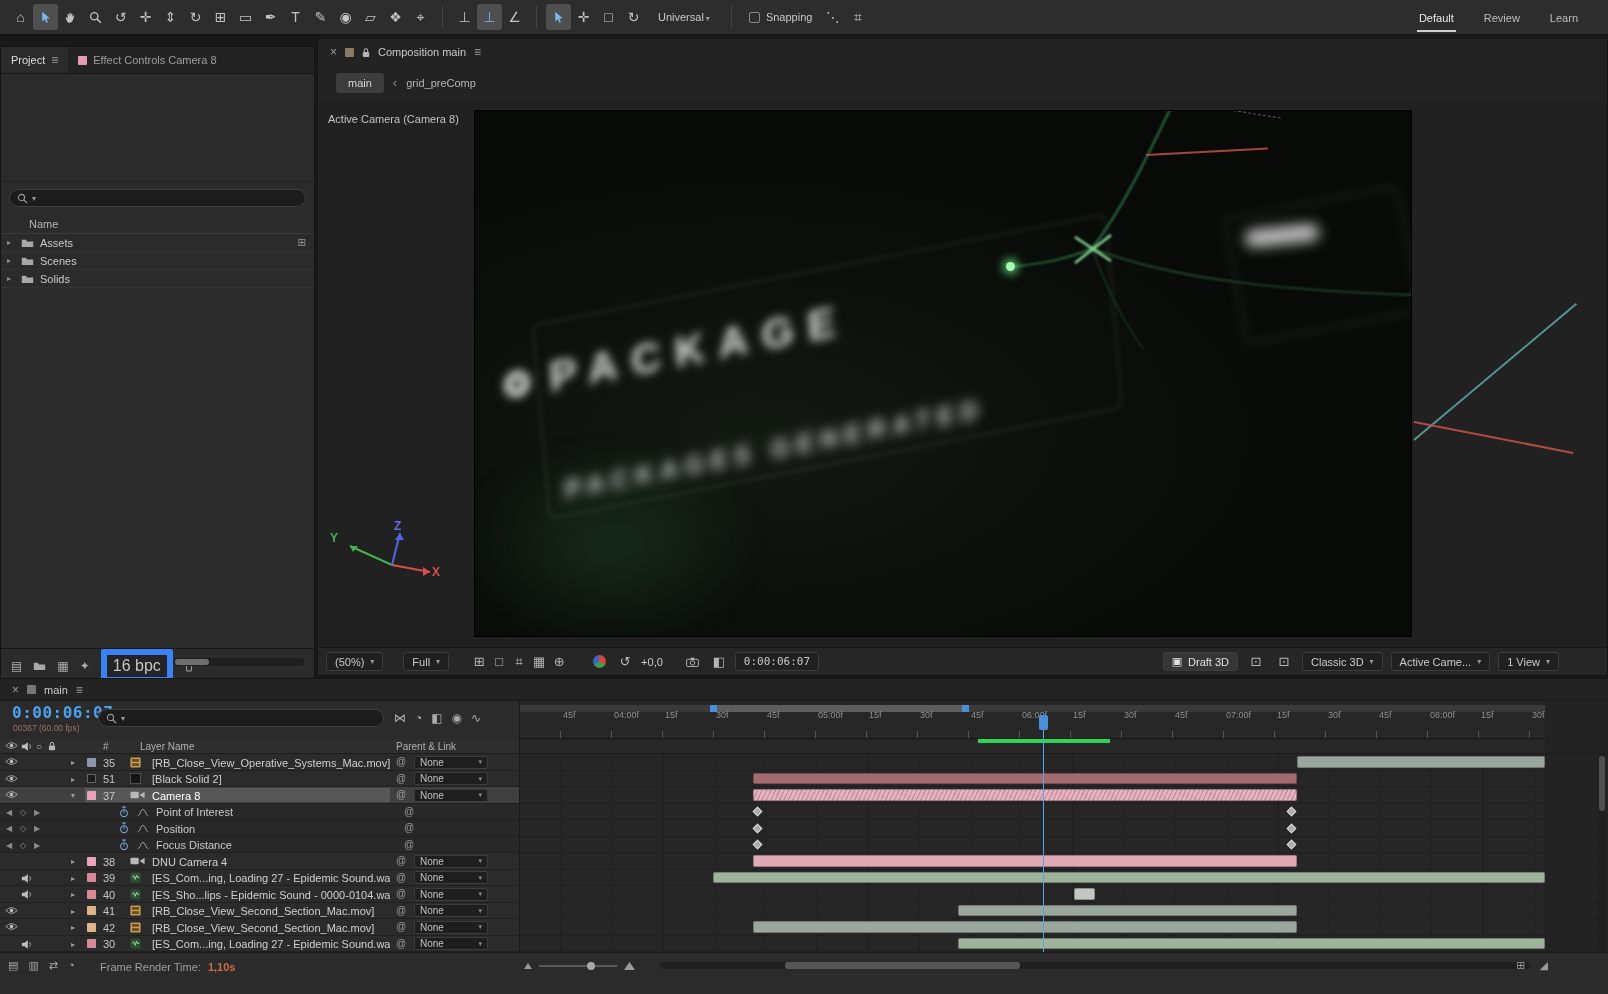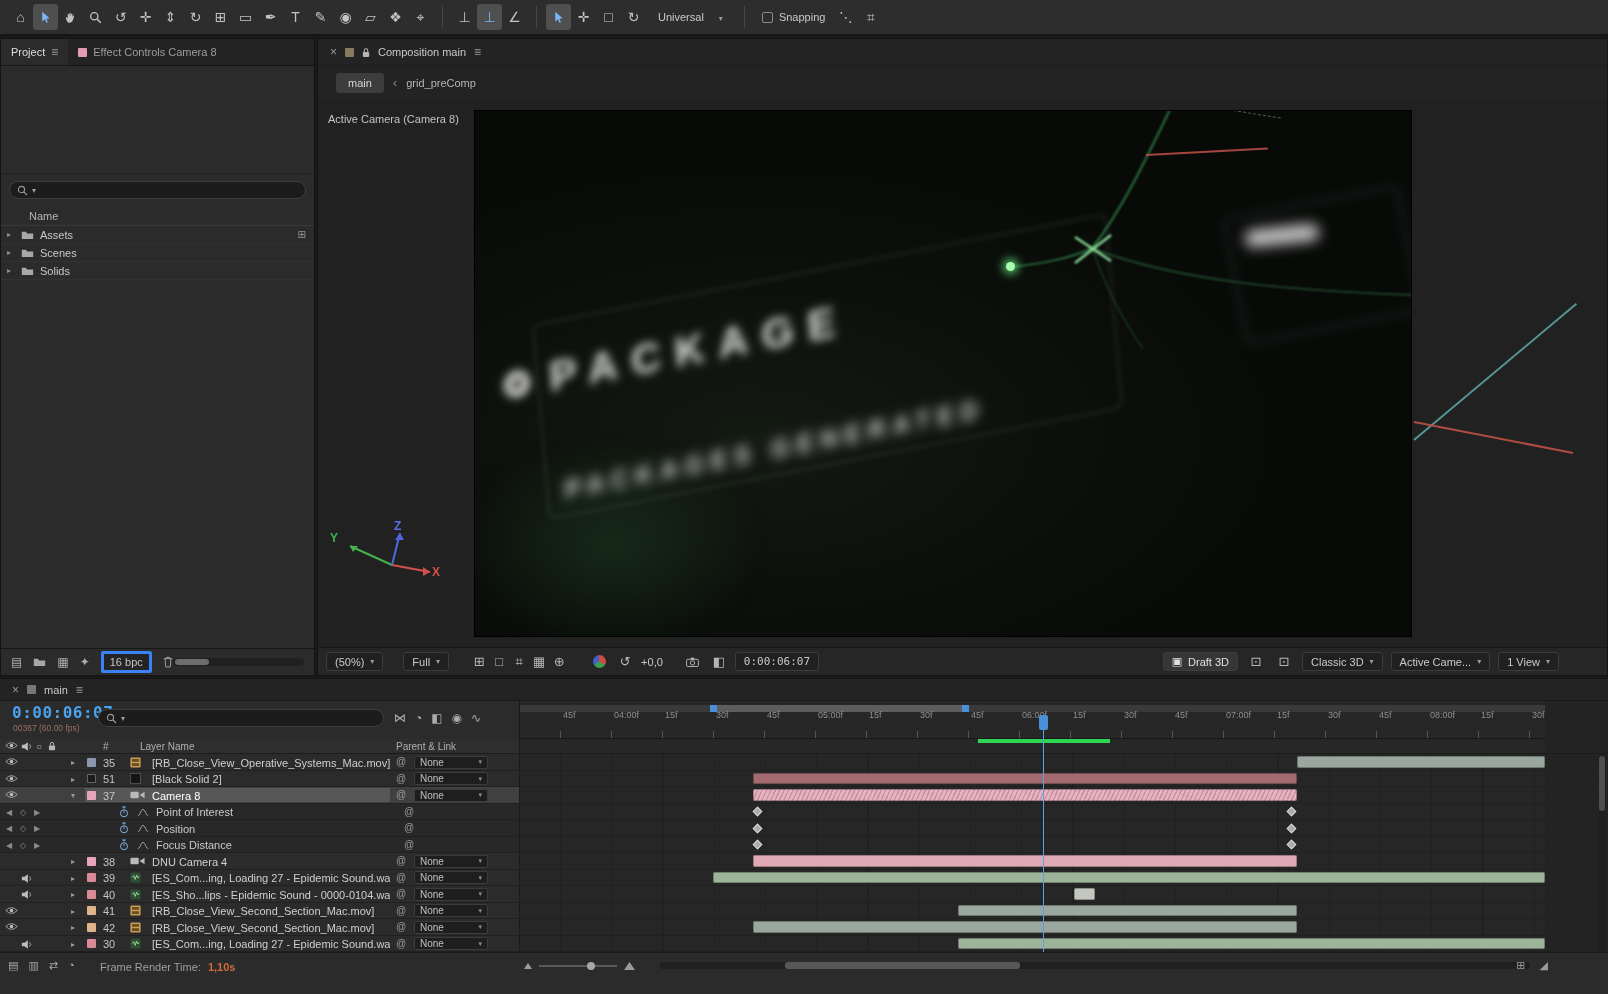--- a/index.html
+++ b/index.html
@@ -9,51 +9,51 @@
   input{font-family:inherit}
 
   
   .app-toolbar{position:absolute;left:0;top:0;width:1608px;height:36px;background:#2d2d2d;
     border-bottom:2px solid #161616;display:flex;align-items:center;padding-left:8px}
   .tb-group{display:flex;align-items:center}
   .tool{min-width:25px;height:26px;padding:0 2px;display:flex;align-items:center;justify-content:center;
     color:#c2c2c2;border-radius:3px;font-size:14px;line-height:1}
   .tool.active{background:#4f4f4f;color:#7cb8f5}
   .tb-sep{width:1px;height:22px;background:#454545;margin:0 9px}
-  .tb-dd{display:flex;align-items:flex-end;gap:15px;color:#c9c9c9;margin:10px 6px;padding:3px 6px}
+  .tb-dd{display:flex;align-items:flex-end;gap:2px;color:#c9c9c9;margin:10px 6px;padding:3px 6px}
   .caret{font-size:8px;color:#9a9a9a}
   .tb-check{display:flex;align-items:center;gap:6px;margin:0 8px}
   .checkbox{width:11px;height:11px;border:1px solid #8a8a8a;border-radius:2px}
   .workspaces{margin-left:auto;display:flex;gap:26px;padding-right:28px;align-items:center;height:100%}
   .ws{color:#bdbdbd;padding:10px 2px 6px;border-bottom:2px solid transparent;cursor:default}
   .ws.active{color:#eaeaea;border-bottom-color:#cfcfcf}
 
   
-  .project-panel{position:absolute;left:0;top:38px;width:315px;height:638px;background:#2b2b2b;
+  .project-panel{position:absolute;left:0;top:46px;width:315px;height:638px;background:#2b2b2b;
     border:1px solid #141414;display:flex;flex-direction:column}
   .panel-tabbar{height:27px;background:#232323;display:flex;align-items:stretch;border-bottom:1px solid #161616;flex:0 0 auto}
   .ptab{display:flex;align-items:center;gap:6px;padding:0 10px;color:#9d9d9d;white-space:nowrap}
   .ptab.active{background:#2b2b2b;color:#dedede}
   .menu-glyph{color:#9a9a9a;font-size:12px}
   .mini-swatch{width:9px;height:9px;background:#e79ab5;border-radius:1px;flex:0 0 auto}
   .proj-preview{flex:0 0 108px;border-bottom:1px solid #222}
   .searchbar{height:18px;background:#1c1c1c;border:1px solid #3e3e3e;border-radius:9px;
     display:flex;align-items:center;padding:0 7px;gap:4px;color:#9a9a9a}
   .searchbar input{flex:1;background:transparent;border:none;outline:none;color:#ccc;font-size:10px}
   .proj-search{margin:7px 8px}
   .proj-name-header{height:20px;display:flex;align-items:center;padding-left:28px;color:#b5b5b5;
     border-bottom:1px solid #3a3a3a}
   .proj-tree{flex:1}
   .tree-row{height:18px;display:flex;align-items:center;gap:6px;padding-left:6px;border-bottom:1px solid #323232}
   .twirl{color:#8f8f8f;font-size:8px;width:8px}
   .tree-usage{margin-left:auto;margin-right:8px;color:#9a9a9a;font-size:10px}
   .proj-bottom{flex:0 0 27px;margin-top:auto;border-top:1px solid #161616;display:flex;align-items:center;
     gap:11px;padding:0 10px;position:relative}
   .pb-icon{color:#ababab;font-size:12px;display:flex;align-items:center}
-  .bitdepth{border:3px solid #3b82f6;background:#242424;border-radius:2px;padding:2px 6px;color:#c5c5c5;font-size:11px}
+  .bitdepth{border:6px solid #3b82f6;background:#242424;border-radius:2px;padding:2px 6px;color:#c5c5c5;font-size:16px}
   .proj-hscroll{position:absolute;left:172px;right:10px;top:9px;height:8px;background:#202020;border-radius:4px}
   .proj-hscroll .thumb{position:absolute;left:2px;top:1px;width:34px;height:6px;background:#6e6e6e;border-radius:3px}
 
   
   .comp-panel{position:absolute;left:317px;top:38px;width:1291px;height:638px;background:#232323;
     border:1px solid #141414;overflow:hidden}
   .comp-tabbar{height:27px;background:#232323;display:flex;align-items:center;gap:8px;padding:0 12px;
     border-bottom:1px solid #1d1d1d}
   .close-x{color:#9a9a9a;font-size:12px}
   .grip{width:9px;height:9px;background:#8a7a62;border-radius:1px}
@@ -229,20 +229,25 @@
   </div>
   <div class="tb-sep"></div>
   <div class="tb-check">
     <span class="checkbox"></span>
     <span>Snapping</span>
   </div>
   <div class="tb-group">
       <div class="tool">⋱</div>
       <div class="tool">⌗</div>
     </div>
+  <div class="workspaces">
+      <div class="ws active">Default</div>
+      <div class="ws">Review</div>
+      <div class="ws">Learn</div>
+    </div>
 </header>
 
 <section class="project-panel">
   <div class="panel-tabbar">
     <div class="ptab active">
       <span>Project</span>
       <span class="menu-glyph">≡</span>
     </div>
     <div class="ptab">
       <span class="mini-swatch"></span>

